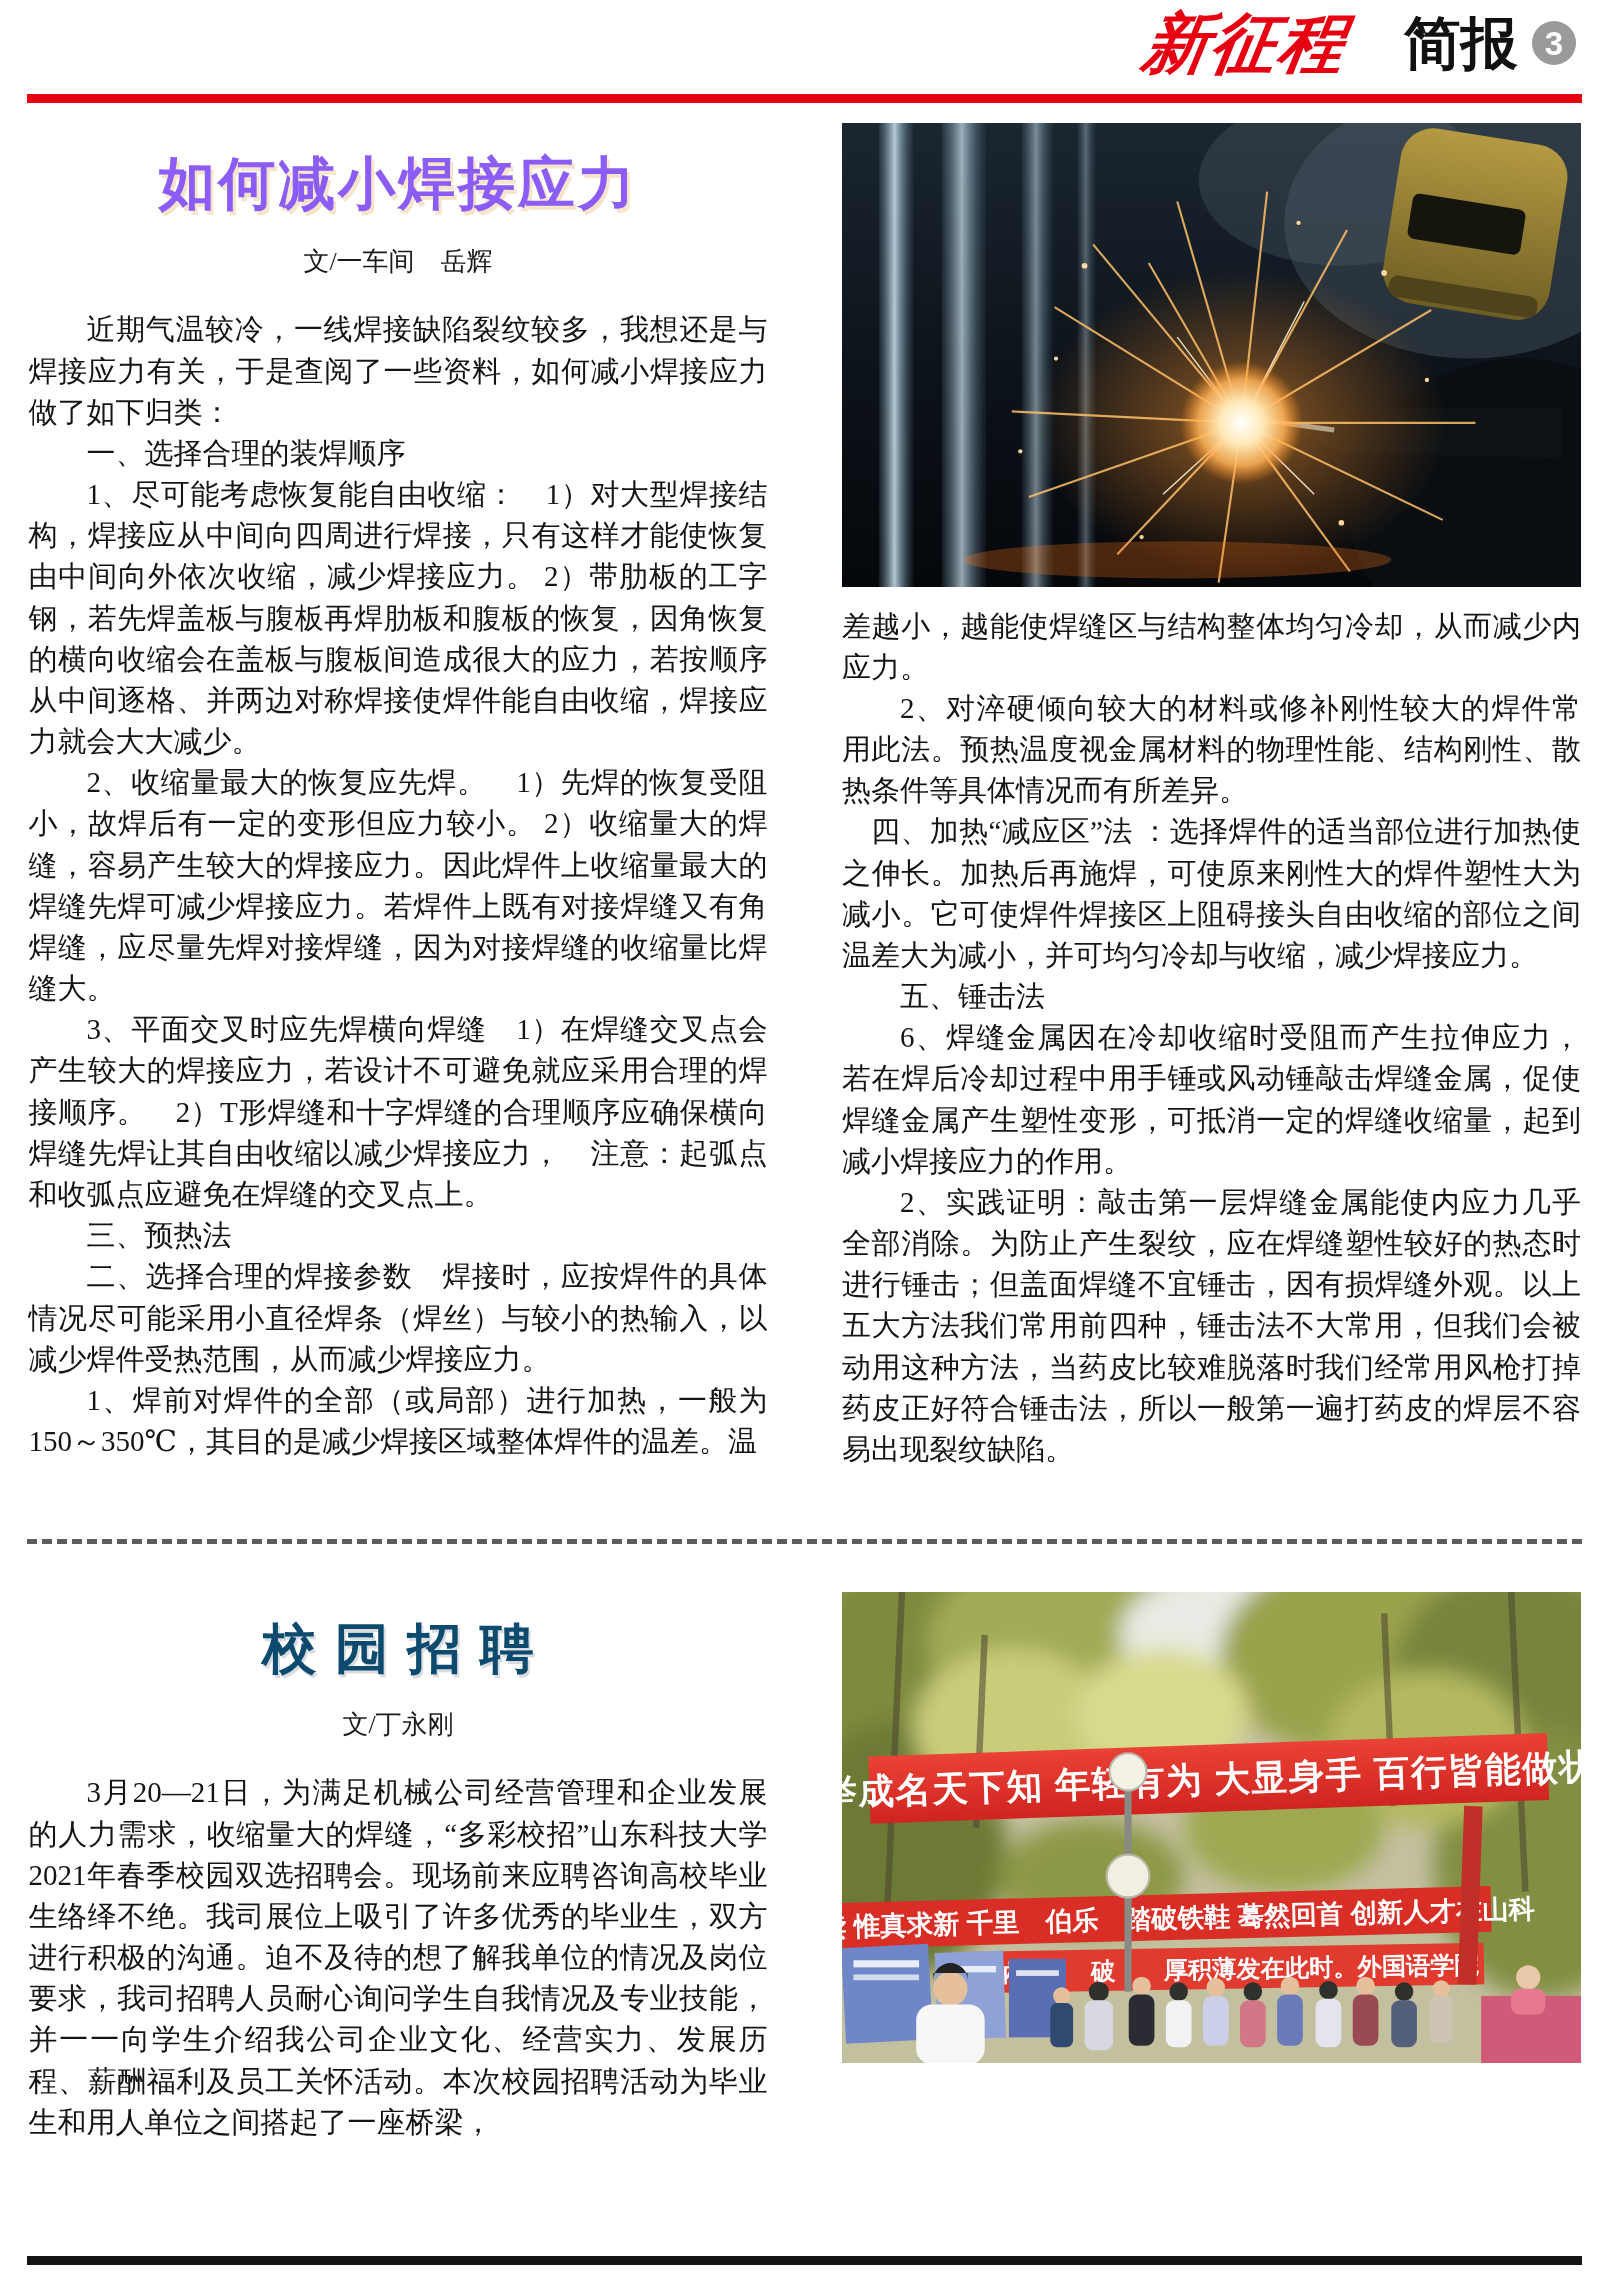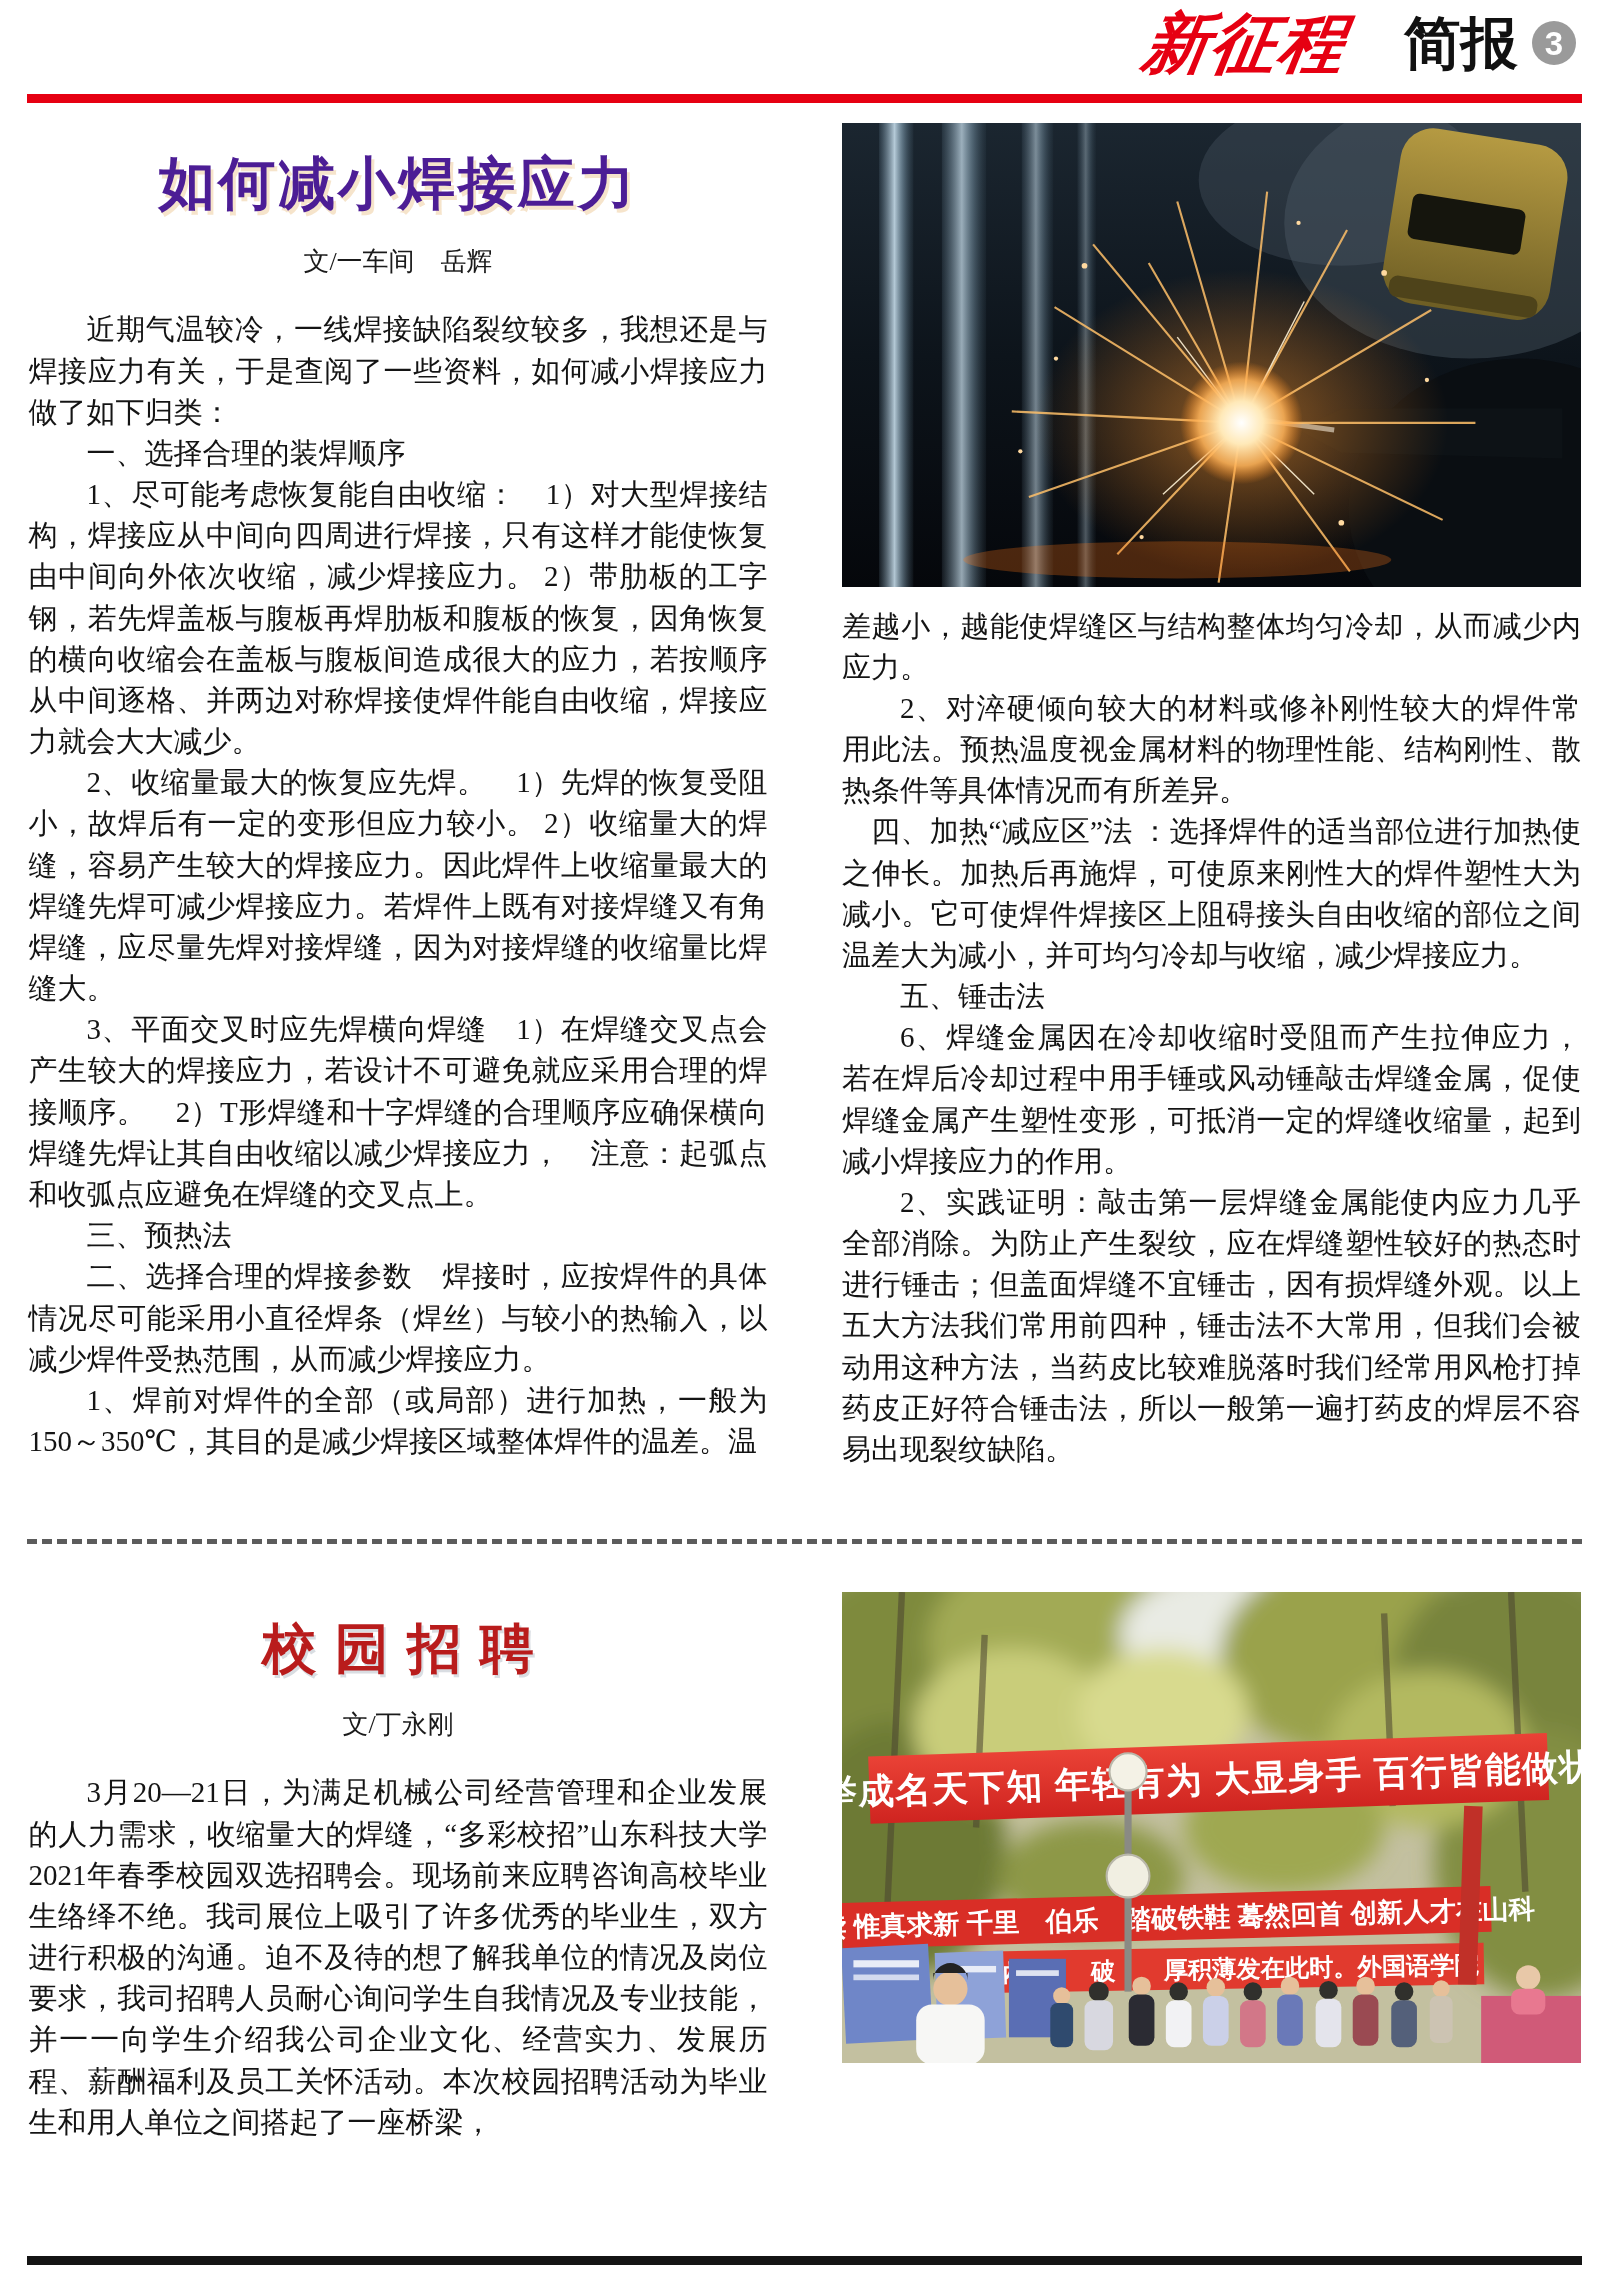--- a/index.html
+++ b/index.html
@@ -15,40 +15,40 @@
   .page-circle{width:44px;height:44px;border-radius:50%;background:#9a9a9a;color:#fff;
                font-family:"Liberation Sans","DejaVu Sans",sans-serif;font-weight:bold;font-size:33px;
                display:flex;align-items:center;justify-content:center;line-height:1;}
   .red-rule{position:absolute;left:27px;right:27px;top:94px;height:9.3px;background:#e60012;}
 
   
   .col-left{position:absolute;left:28.5px;top:120px;width:739px;}
   .col-right{position:absolute;left:842px;top:123px;width:739px;}
 
   .art1-title{font-family:"Liberation Sans","DejaVu Sans",sans-serif;font-weight:bold;font-size:57px;
-              color:#4c1d95;text-align:center;margin:26px 0 0;letter-spacing:2.9px;
+              color:#8b5cf6;text-align:center;margin:26px 0 0;letter-spacing:2.9px;
               text-shadow:2.9px 3.6px 0 rgba(236,196,140,.45);}
   .byline{text-align:center;font-size:26px;margin:21.4px 0 30px;color:#1a1a1a;}
   .para{font-size:29px;line-height:1.42;text-align:justify;margin:0;}
   .indent-0{text-indent:0;}
   .indent-1{text-indent:1em;}
   .indent-2{text-indent:2em;}
 
   .photo{display:block;width:739px;}
   .photo-weld{height:464px;margin:0 0 18.5px 0;}
   .photo-fair{height:471px;}
 
   
   .dash-rule{position:absolute;left:27px;right:27px;top:1539px;border-top:5px dashed #5c5c5c;}
   .footer-rule{position:absolute;left:27px;right:27px;top:2256px;height:9.3px;background:#141414;}
 
   
   .art2-block{position:absolute;left:28.5px;top:1596px;width:739px;}
   .art2-title{font-family:"Liberation Sans","DejaVu Sans",sans-serif;font-weight:bold;font-size:54px;
-              color:#b91c1c;text-align:center;margin:17px 0 0;letter-spacing:18.5px;text-indent:18.5px;
+              color:#0c4a6e;text-align:center;margin:17px 0 0;letter-spacing:18.5px;text-indent:18.5px;
               text-shadow:2.1px 2.9px 0 rgba(170,180,190,.45);}
   .fair-photo-block{position:absolute;left:842px;top:1592px;width:739px;}
   .fair-cont{position:absolute;left:842px;top:2072px;width:739px;}
 </style>
 </head>
 <body>
 
 <div class="page">
 
   <div class="brandline">

